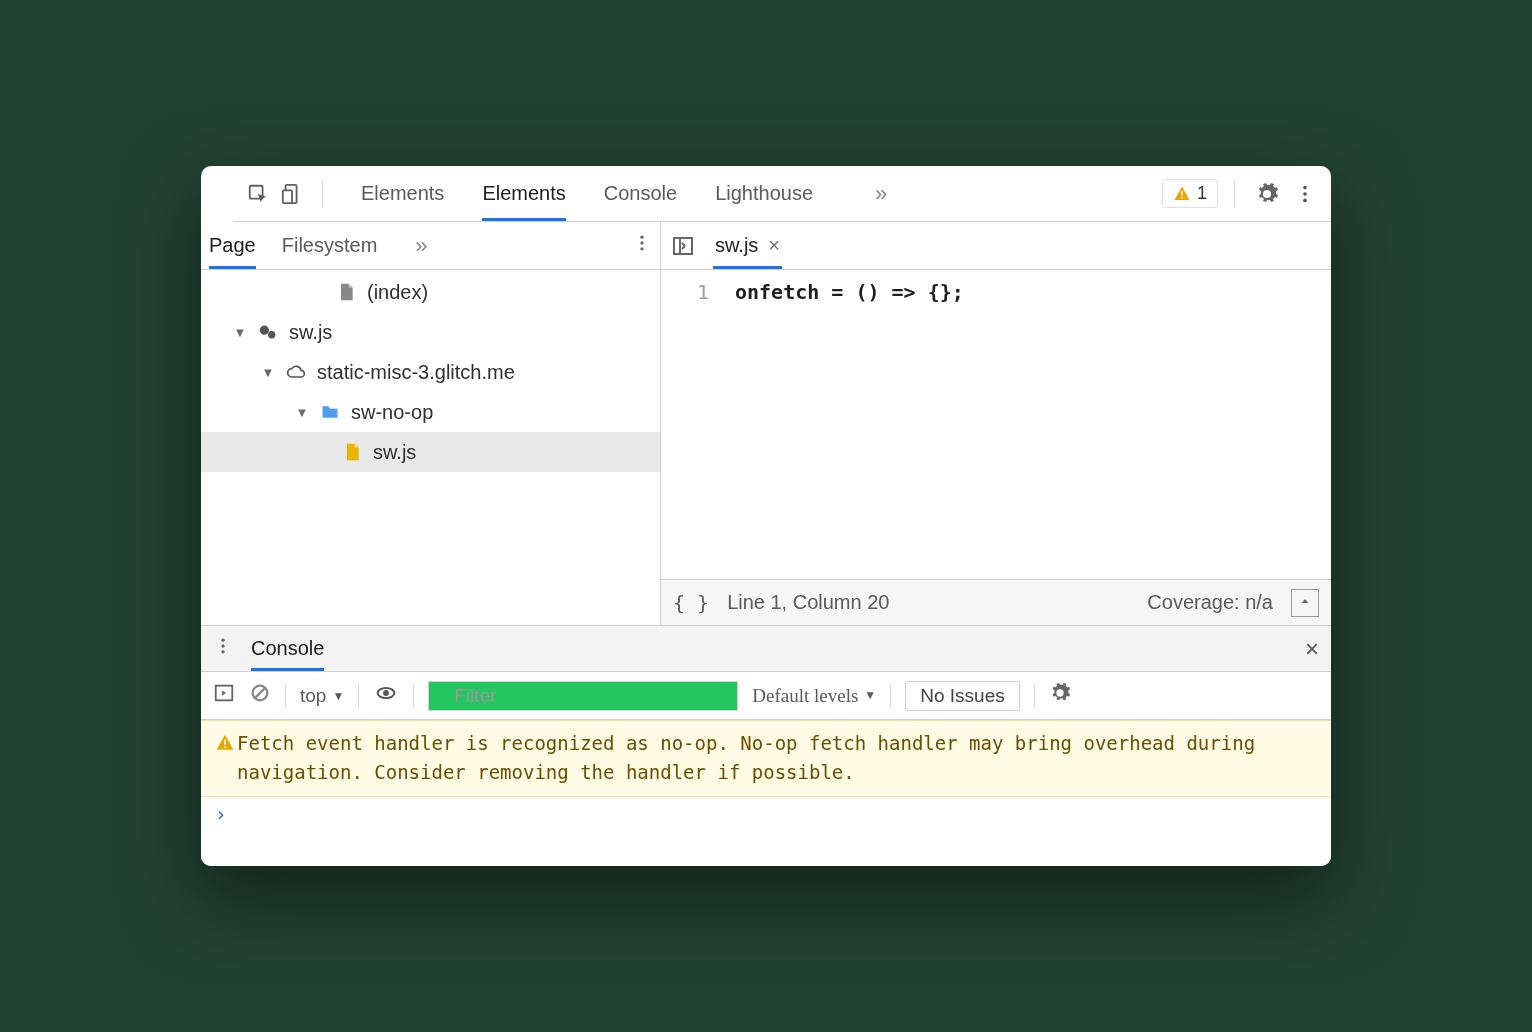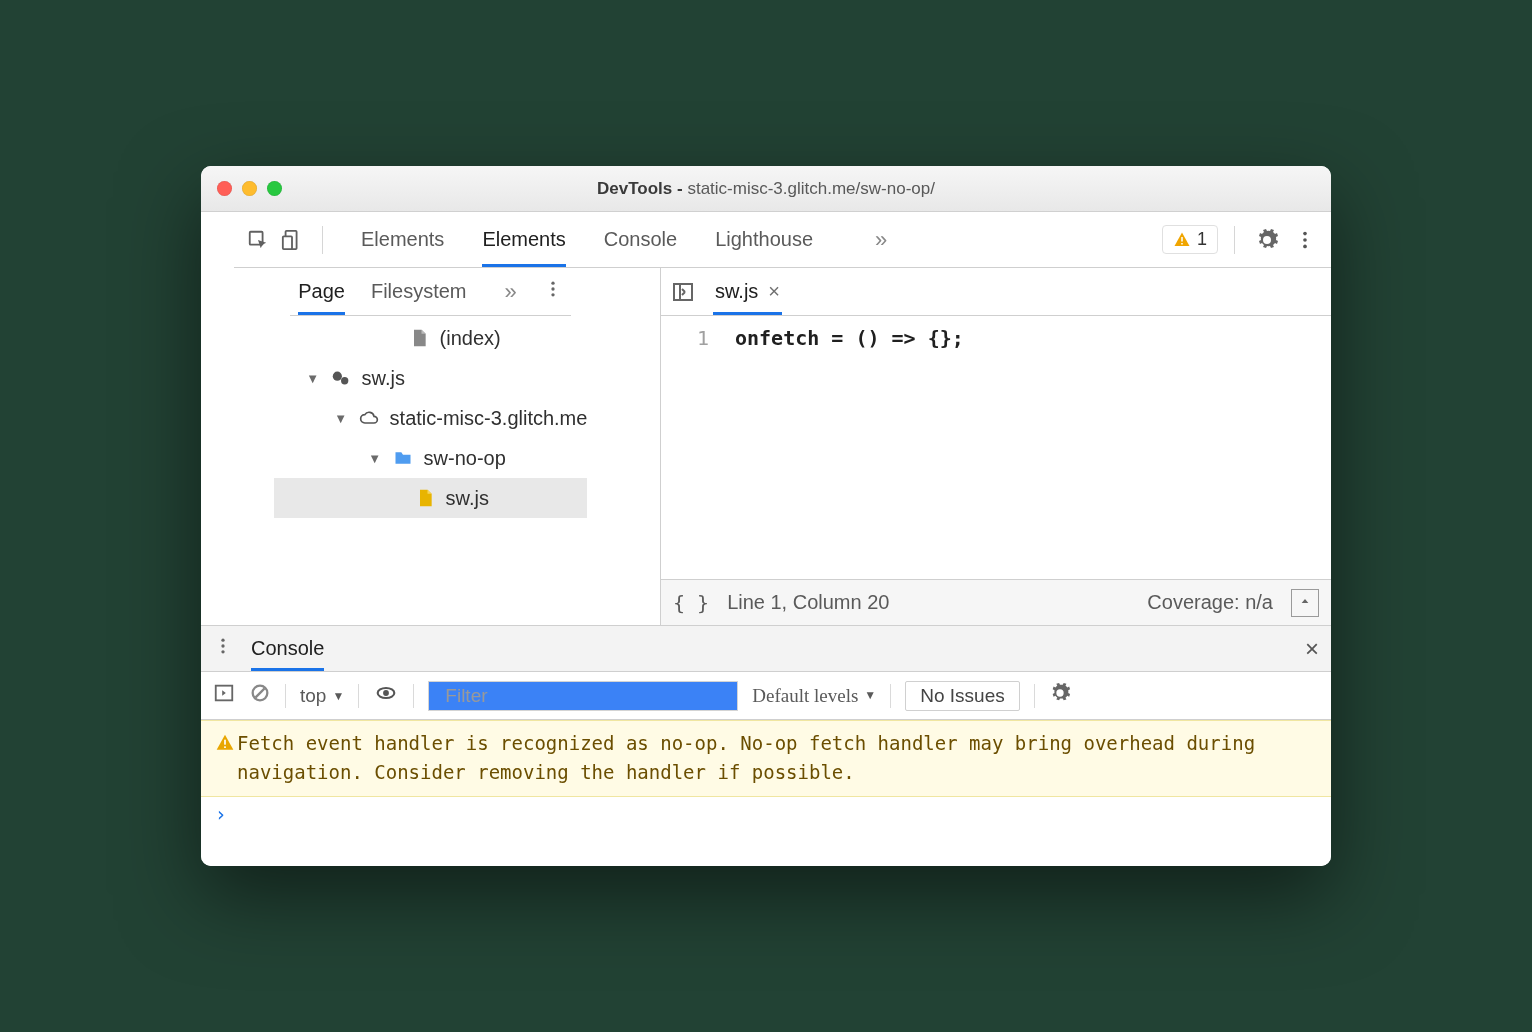--- a/index.html
+++ b/index.html
@@ -61,21 +61,21 @@
 .chevrons { color:#888; font-size:22px; margin-left:24px; cursor:pointer;}
 .spacer { flex:1; }
 .warn-badge {
   border:1px solid #e0e0e0; border-radius:4px; padding:3px 10px;
   display:flex; align-items:center; gap:6px; font-size:18px; color:#333;
 }
 .warn-badge svg { width:18px; height:18px; }
 .gear-icon, .kebab-icon { width:32px; height:32px; display:flex; align-items:center; justify-content:center; cursor:pointer; color:#555;}
 
 .middle { flex:1; display:flex; min-height:0; border-bottom:1px solid #cfcfcf;}
-.left-panel { width:460px; border-right:1px solid #cfcfcf; display:flex; flex-direction:column; min-height:0;align-items:center;}
+.left-panel { width:460px; border-right:1px solid #cfcfcf; display:flex; flex-direction:column; min-height:0;}
 .panel-tabs {
   height:48px; border-bottom:1px solid #cfcfcf; display:flex; align-items:center;
   font-size:20px; color:#5a5a5a; padding:0 8px; gap:26px;
 }
 .panel-tab { height:100%; display:flex; align-items:center; border-bottom:3px solid transparent; padding-top:3px; cursor:pointer;}
 .panel-tab.active { color:#202020; border-bottom-color:#1a73e8;}
 .panel-tabs .chevrons { margin-left:12px;}
 .panel-tabs .kebab { margin-left:auto; cursor:pointer;}
 .file-tree { flex:1; font-size:20px; color:#303030; padding-top:2px; user-select:none; overflow:auto;}
 .tree-row { display:flex; align-items:center; height:40px; gap:10px; cursor:pointer; white-space:nowrap;}
@@ -115,50 +115,40 @@
 .drawer-tab { height:100%; display:flex; align-items:center; border-bottom:3px solid transparent; padding-top:3px; cursor:pointer;}
 .drawer-tab.active { color:#202020; border-bottom-color:#1a73e8;}
 .drawer-tabs .close { margin-left:auto; font-size:24px; cursor:pointer; color:#555;}
 .console-toolbar {
   height:48px; border-bottom:1px solid #cfcfcf; display:flex; align-items:center;
   font-size:19px; color:#5a5a5a; padding:0 12px; gap:14px;
 }
 .small-sep { width:1px; height:24px; background:#dadada; }
 .ctx-select { display:flex; align-items:center; gap:6px; cursor:pointer;}
 .filter-input {
-  flex: 0 0 310px; height:30px; border:1px solid #d4d4d4; background:#3b82f6;
-  font-size:19px; padding:0 16px; color:#333;
+  flex: 0 0 310px; height:30px; border:1px solid #d4d4d4; background:#22c55e;
+  font-size:19px; padding:0 25px; color:#333;
 }
 .filter-input::placeholder { color:#999; }
 .levels-select { display:flex; align-items:center; gap:6px; cursor:pointer;font-family:Liberation Serif, serif;}
 .issues-btn { border:1px solid #d0d0d0; padding:3px 14px; cursor:pointer; border-radius:2px; color:#444;}
 .console-body { flex:1; overflow:auto;}
 .warn-msg {
   background:#fffbe5; border-top:1px solid #f0e6a1; border-bottom:1px solid #f0e6a1;
   padding:8px 14px 8px 14px; display:flex; gap:2px;
   font-family: ui-monospace, Menlo, Consolas, monospace; font-size:19px; color:#6b4e00; line-height:1.55;
 }
 .warn-msg svg { flex:0 0 20px; width:20px; height:20px; margin-top:4px;}
 .prompt-row { padding:6px 14px; color:#1a73e8; font-family: ui-monospace, Menlo, monospace; font-size:19px;}
 </style>
 </head>
 <body>
 
 <div class="window">
 
-  <div class="titlebar">
-    <div class="traffic-lights">
-      <div class="dot red"></div>
-      <div class="dot yellow"></div>
-      <div class="dot green"></div>
-    </div>
-    <div class="titlebar-title">
-      <span>DevTools - </span><span class="light">static-misc-3.glitch.me/sw-no-op/</span>
-    </div>
-  </div>
 
   <div class="main-toolbar">
     <div class="tool-icon">
       <svg viewBox="0 0 24 24" width="22" height="22" fill="none" stroke="currentColor" stroke-width="2">
           <rect x="3" y="3" width="14" height="14" rx="1"></rect>
           <path d="M12 12 L21 15 L17 17 L15 21 Z" fill="currentColor" stroke="none"></path>
         </svg>
     </div>
     <div class="tool-icon">
       <svg viewBox="0 0 24 24" width="22" height="22" fill="none" stroke="currentColor" stroke-width="2">

